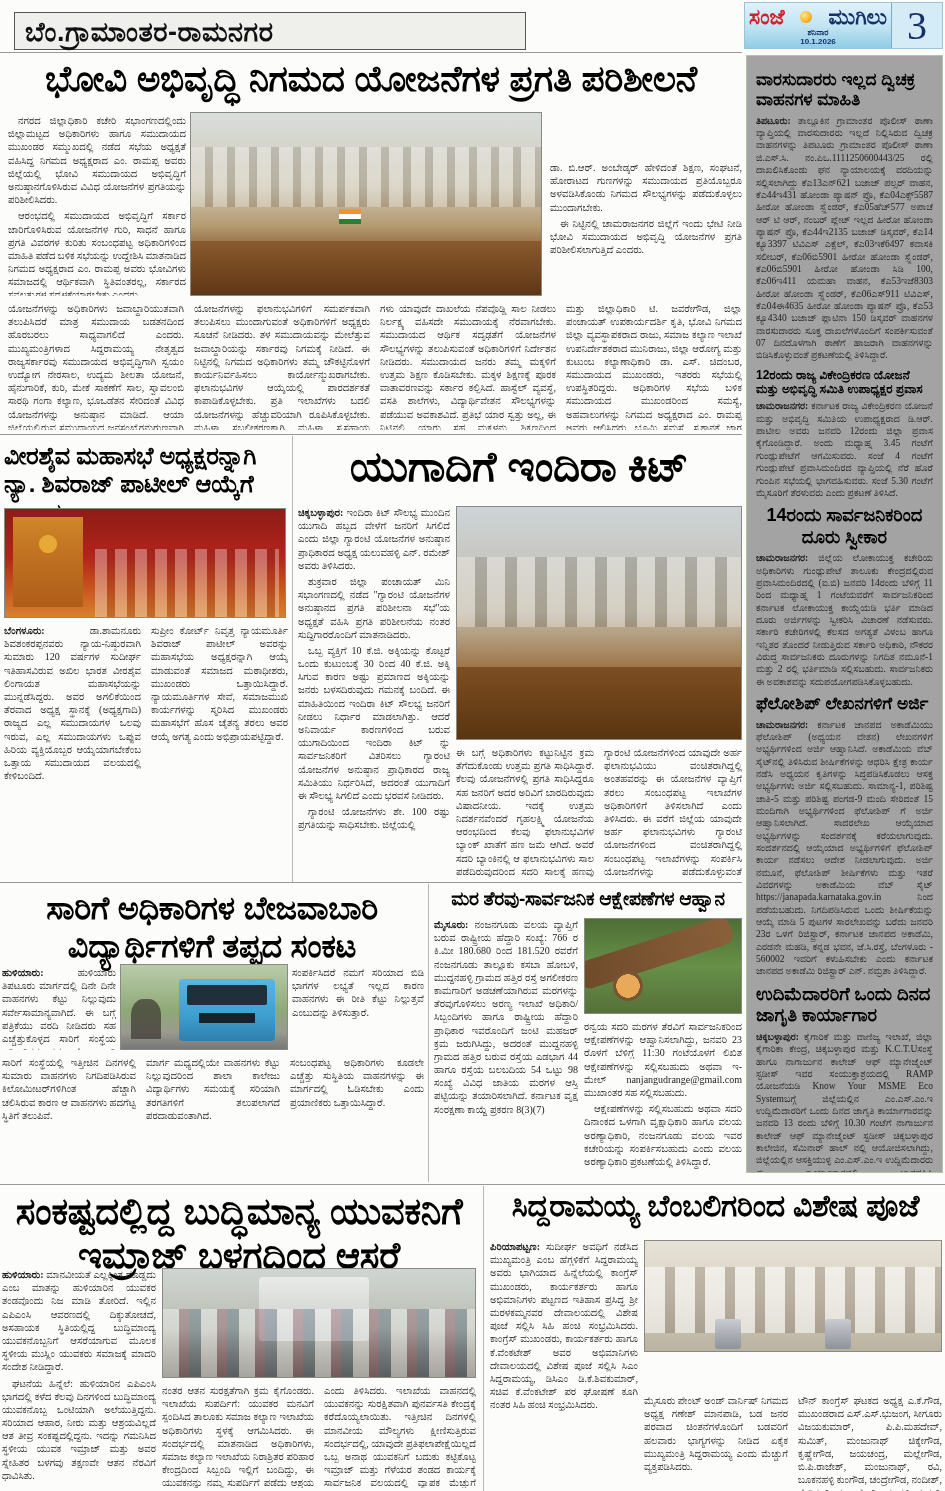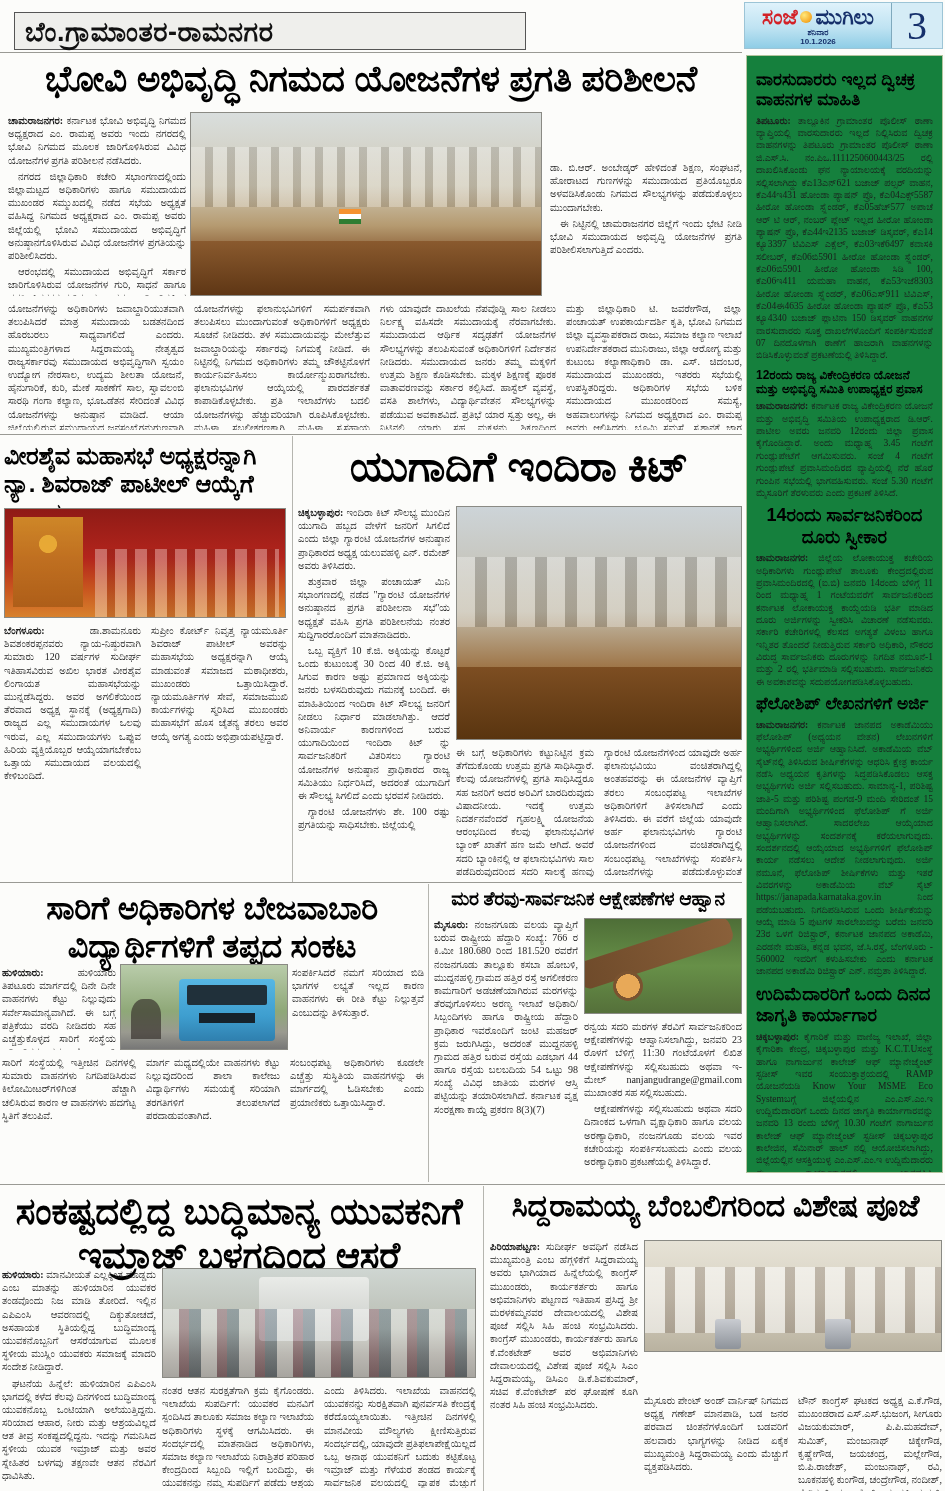--- a/index.html
+++ b/index.html
@@ -7,42 +7,42 @@
         font-family:"Liberation Serif","DejaVu Serif",serif;color:#111;overflow:hidden;}
   .rule-h{position:absolute;height:1px;background:#9a9a94;}
   .rule-v{position:absolute;width:1px;background:#b5b5af;}
   
   .edition-box{position:absolute;left:14px;top:12px;width:512px;height:38px;background:#efefec;
        border:1px solid #555;font-family:"Liberation Sans",sans-serif;font-weight:bold;
        font-size:27px;line-height:38px;padding-left:10px;box-sizing:border-box;letter-spacing:.5px;}
   .masthead{position:absolute;left:744px;top:2px;width:199px;height:47px;display:flex;
        background:linear-gradient(180deg,#dff2fb 0%,#bfe3f2 55%,#8fcde6 100%);border:1px solid #9cc4d6;box-sizing:border-box;}
   .mh-left{width:146px;display:flex;flex-direction:column;align-items:center;justify-content:center;}
-  .mh-logo{display:flex;align-items:center;gap:3px;font-family:"Liberation Sans",sans-serif;font-weight:bold;font-size:21px;line-height:22px;}
+  .mh-logo{display:flex;align-items:center;gap:16px;font-family:"Liberation Sans",sans-serif;font-weight:bold;font-size:21px;line-height:22px;}
   .mh-w1{color:#d32127;} .mh-w2{color:#16306b;}
   .sun{width:12px;height:12px;border-radius:50%;background:radial-gradient(circle at 35% 35%,#ffe97a,#f5a623 70%,#3f8f3f);}
   .mh-sub{font-family:"Liberation Sans",sans-serif;font-size:8px;font-weight:bold;color:#16306b;line-height:9px;text-align:center;}
   .mh-num{flex:1;border-left:1px solid #7fa9bd;display:flex;align-items:center;justify-content:center;
        font-family:"Liberation Serif",serif;font-size:40px;color:#16306b;background:#d5ecf6;}
   
   .head{position:absolute;font-family:"Liberation Sans","DejaVu Sans",sans-serif;font-weight:bold;color:#000;
        text-align:center;line-height:1.18;letter-spacing:-.3px;}
   
   .body-txt{font-size:10px;line-height:1.32;text-align:justify;color:#1b1b1b;overflow:hidden;}
   .body-txt p{margin:0 0 3px 0;text-indent:10px;}
   .body-txt p.first{text-indent:0;}
   .dl{font-weight:bold;}
   .abs{position:absolute;box-sizing:border-box;}
   .cols{display:flex;gap:10px;}
   .cols .c{flex:1;overflow:hidden;}
   
   .photo{position:absolute;overflow:hidden;border:1px solid #8a8a84;box-sizing:border-box;}
   .ph{position:absolute;}
   
-  .sidebar{position:absolute;left:746px;top:55px;width:197px;height:1118px;background:#15803d;
+  .sidebar{position:absolute;left:746px;top:55px;width:197px;height:1118px;background:#a3a3a3;
        border:1px solid #b3c49e;box-sizing:border-box;padding:8px 9px;overflow:hidden;}
   .sb-head{font-family:"Liberation Sans",sans-serif;font-weight:bold;color:#000;line-height:1.2;margin:6px 0 4px 0;}
   .sb-body{font-size:9.5px;line-height:1.3;text-align:justify;color:#1b1b1b;}
 </style>
 </head>
 <body>
 
 <div id="page">
 
   <div class="edition-box">ಬೆಂ.ಗ್ರಾಮಾಂತರ-ರಾಮನಗರ</div>
@@ -58,21 +58,20 @@
         <span>10.1.2026</span>
       </div>
     </div>
     <div class="mh-num">3</div>
   </div>
   <div class="rule-h" style="left:0;top:52px;width:742px;"></div>
 
   <div class="head" style="left:0;top:58px;width:742px;font-size:36px;">ಭೋವಿ ಅಭಿವೃದ್ಧಿ ನಿಗಮದ ಯೋಜನೆಗಳ ಪ್ರಗತಿ ಪರಿಶೀಲನೆ</div>
 
   <div class="abs body-txt" style="left:8px;top:114px;width:178px;height:182px;">
-    <p class="first"><span class="dl">ಚಾಮರಾಜನಗರ:</span> <span>ಕರ್ನಾಟಕ ಭೋವಿ ಅಭಿವೃದ್ಧಿ ನಿಗಮದ ಅಧ್ಯಕ್ಷರಾದ ಎಂ. ರಾಮಪ್ಪ ಅವರು ಇಂದು ನಗರದಲ್ಲಿ ಭೋವಿ ನಿಗಮದ ಮೂಲಕ ಜಾರಿಗೊಳಿಸಿರುವ ವಿವಿಧ ಯೋಜನೆಗಳ ಪ್ರಗತಿ ಪರಿಶೀಲನೆ ನಡೆಸಿದರು.</span></p>
     <p>ನಗರದ ಜಿಲ್ಲಾಧಿಕಾರಿ ಕಚೇರಿ ಸಭಾಂಗಣದಲ್ಲಿಂದು ಜಿಲ್ಲಾಮಟ್ಟದ ಅಧಿಕಾರಿಗಳು ಹಾಗೂ ಸಮುದಾಯದ ಮುಖಂಡರ ಸಮ್ಮುಖದಲ್ಲಿ ನಡೆದ ಸಭೆಯ ಅಧ್ಯಕ್ಷತೆ ವಹಿಸಿದ್ದ ನಿಗಮದ ಅಧ್ಯಕ್ಷರಾದ ಎಂ. ರಾಮಪ್ಪ ಅವರು ಜಿಲ್ಲೆಯಲ್ಲಿ ಭೋವಿ ಸಮುದಾಯದ ಅಭಿವೃದ್ಧಿಗೆ ಅನುಷ್ಠಾನಗೊಳಿಸಿರುವ ವಿವಿಧ ಯೋಜನೆಗಳ ಪ್ರಗತಿಯನ್ನು ಪರಿಶೀಲಿಸಿದರು.</p>
     <p>ಆರಂಭದಲ್ಲಿ ಸಮುದಾಯದ ಅಭಿವೃದ್ಧಿಗೆ ಸರ್ಕಾರ ಜಾರಿಗೊಳಿಸಿರುವ ಯೋಜನೆಗಳ ಗುರಿ, ಸಾಧನೆ ಹಾಗೂ ಪ್ರಗತಿ ವಿವರಗಳ ಕುರಿತು ಸಂಬಂಧಪಟ್ಟ ಅಧಿಕಾರಿಗಳಿಂದ ಮಾಹಿತಿ ಪಡೆದ ಬಳಿಕ ಸಭೆಯನ್ನು ಉದ್ದೇಶಿಸಿ ಮಾತನಾಡಿದ ನಿಗಮದ ಅಧ್ಯಕ್ಷರಾದ ಎಂ. ರಾಮಪ್ಪ ಅವರು ಭೋವಿಗಳು ಸಮಾಜದಲ್ಲಿ ಆರ್ಥಿಕವಾಗಿ ಸ್ಥಿತಿವಂತರಲ್ಲ, ಸರ್ಕಾರದ ಸವಲತ್ತುಗಳ ಸದ್ಬಳಕೆಯಾಗಬೇಕು ಎಂದರು.</p>
   </div>
 
   <div class="photo" style="left:190px;top:112px;width:352px;height:184px;background:linear-gradient(180deg,#d9dedd 0%,#cfc9b6 40%,#b59a70 62%,#7c4a22 82%,#5e3414 100%);">
     <div class="ph" style="left:0;top:34px;width:100%;height:60px;background:repeating-linear-gradient(90deg,rgba(255,255,255,.55) 0 14px,rgba(70,60,50,.35) 14px 22px);opacity:.5;"></div>
     <div class="ph" style="left:148px;top:96px;width:22px;height:15px;">
       <div style="height:5px;background:#f5922f;"></div>
         <div style="height:5px;background:#fff;"></div>
         <div style="height:5px;background:#2e7d32;"></div>

